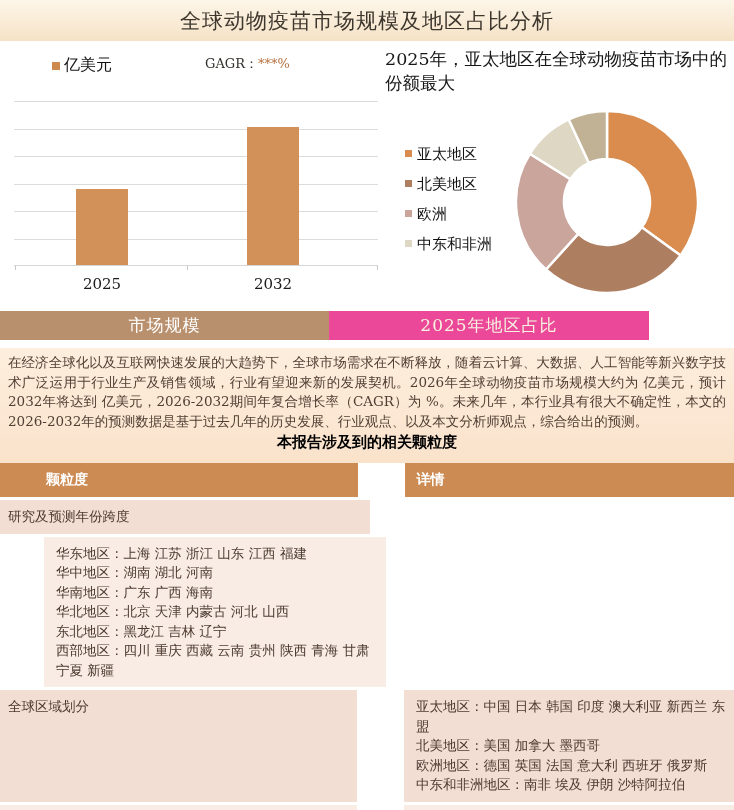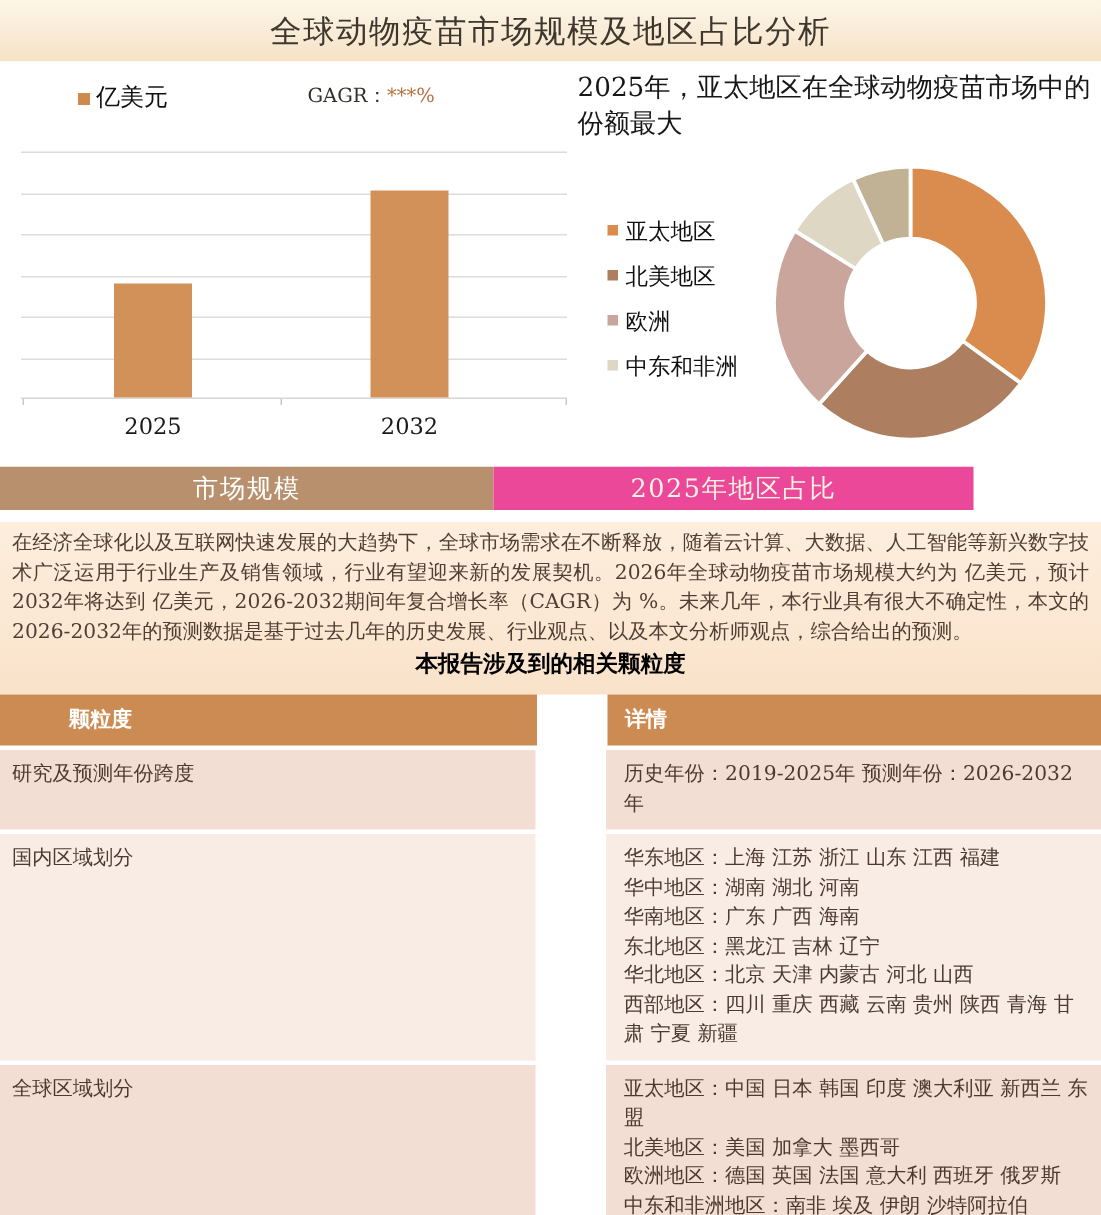--- a/index.html
+++ b/index.html
@@ -138,32 +138,28 @@
   <div class="summary-table-title">本报告涉及到的相关颗粒度</div>
 </div>
 
 <div class="gran-table" id="gran-table">
     <div class="t-row t-header">
       <div class="t-cell-left" style="background: rgb(205, 139, 84); padding-left: 46px;">颗粒度</div>
       <div class="t-cell-right" style="background: rgb(205, 139, 84);">详情</div>
     </div>
     <div class="t-row t-body-row">
       <div class="t-cell-left" style="background: rgb(243, 222, 211);">研究及预测年份跨度</div>
-      <div class="t-cell-right" style="background: rgb(243, 222, 211);">
-        <div class="detail-line">历史年份：2019-2025年  预测年份：2026-2032年</div>
-      </div>
     </div>
     <div class="t-row t-body-row">
-      <div class="t-cell-left" style="background: rgb(249, 236, 228);">国内区域划分</div>
       <div class="t-cell-right" style="background: rgb(249, 236, 228);">
         <div class="detail-line">华东地区：上海  江苏  浙江  山东  江西  福建</div>
         <div class="detail-line">华中地区：湖南  湖北  河南</div>
         <div class="detail-line">华南地区：广东  广西  海南</div>
+        <div class="detail-line">华北地区：北京  天津  内蒙古  河北  山西</div>
         <div class="detail-line">东北地区：黑龙江  吉林  辽宁</div>
-        <div class="detail-line">华北地区：北京  天津  内蒙古  河北  山西</div>
         <div class="detail-line">西部地区：四川  重庆  西藏  云南  贵州  陕西  青海  甘肃  宁夏  新疆</div>
       </div>
     </div>
     <div class="t-row t-body-row">
       <div class="t-cell-left" style="background: rgb(243, 222, 211);">全球区域划分</div>
       <div class="t-cell-right" style="background: rgb(243, 222, 211);">
         <div class="detail-line">亚太地区：中国  日本  韩国  印度  澳大利亚  新西兰  东盟</div>
         <div class="detail-line">北美地区：美国  加拿大  墨西哥</div>
         <div class="detail-line">欧洲地区：德国  英国  法国  意大利  西班牙  俄罗斯</div>
         <div class="detail-line">中东和非洲地区：南非  埃及  伊朗  沙特阿拉伯</div>

